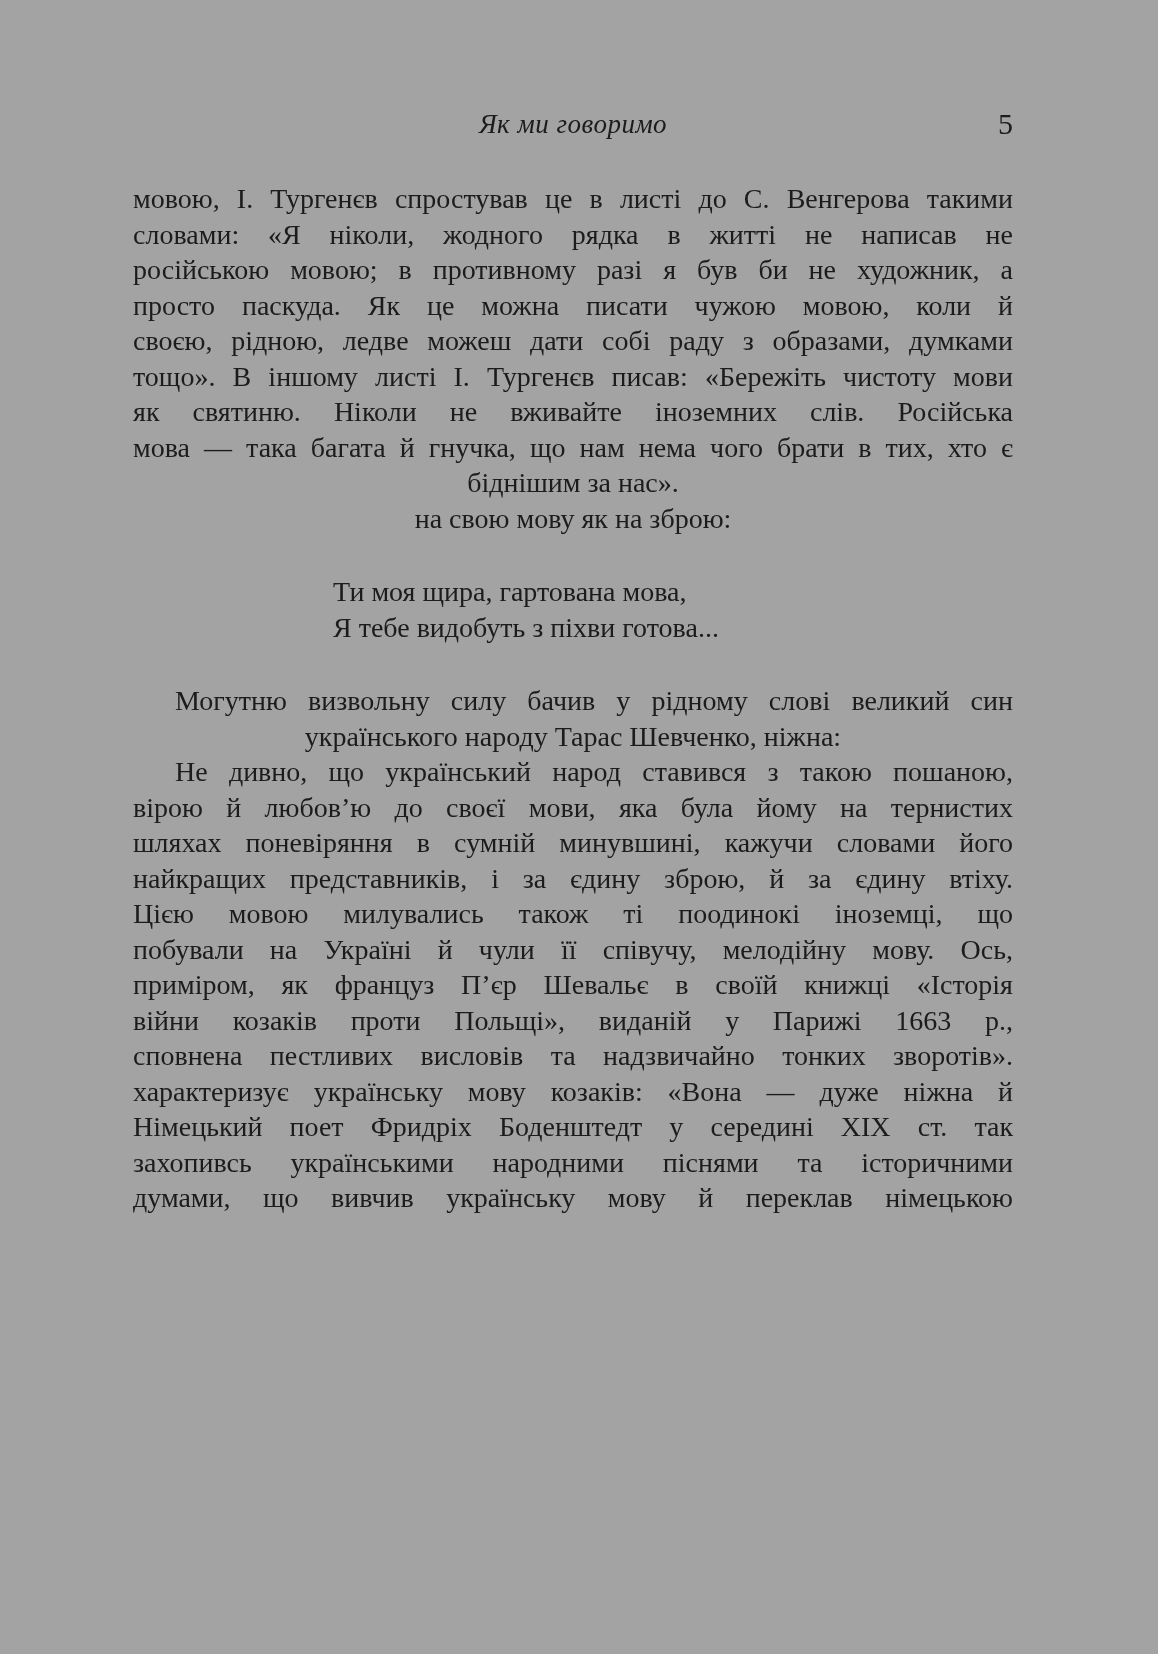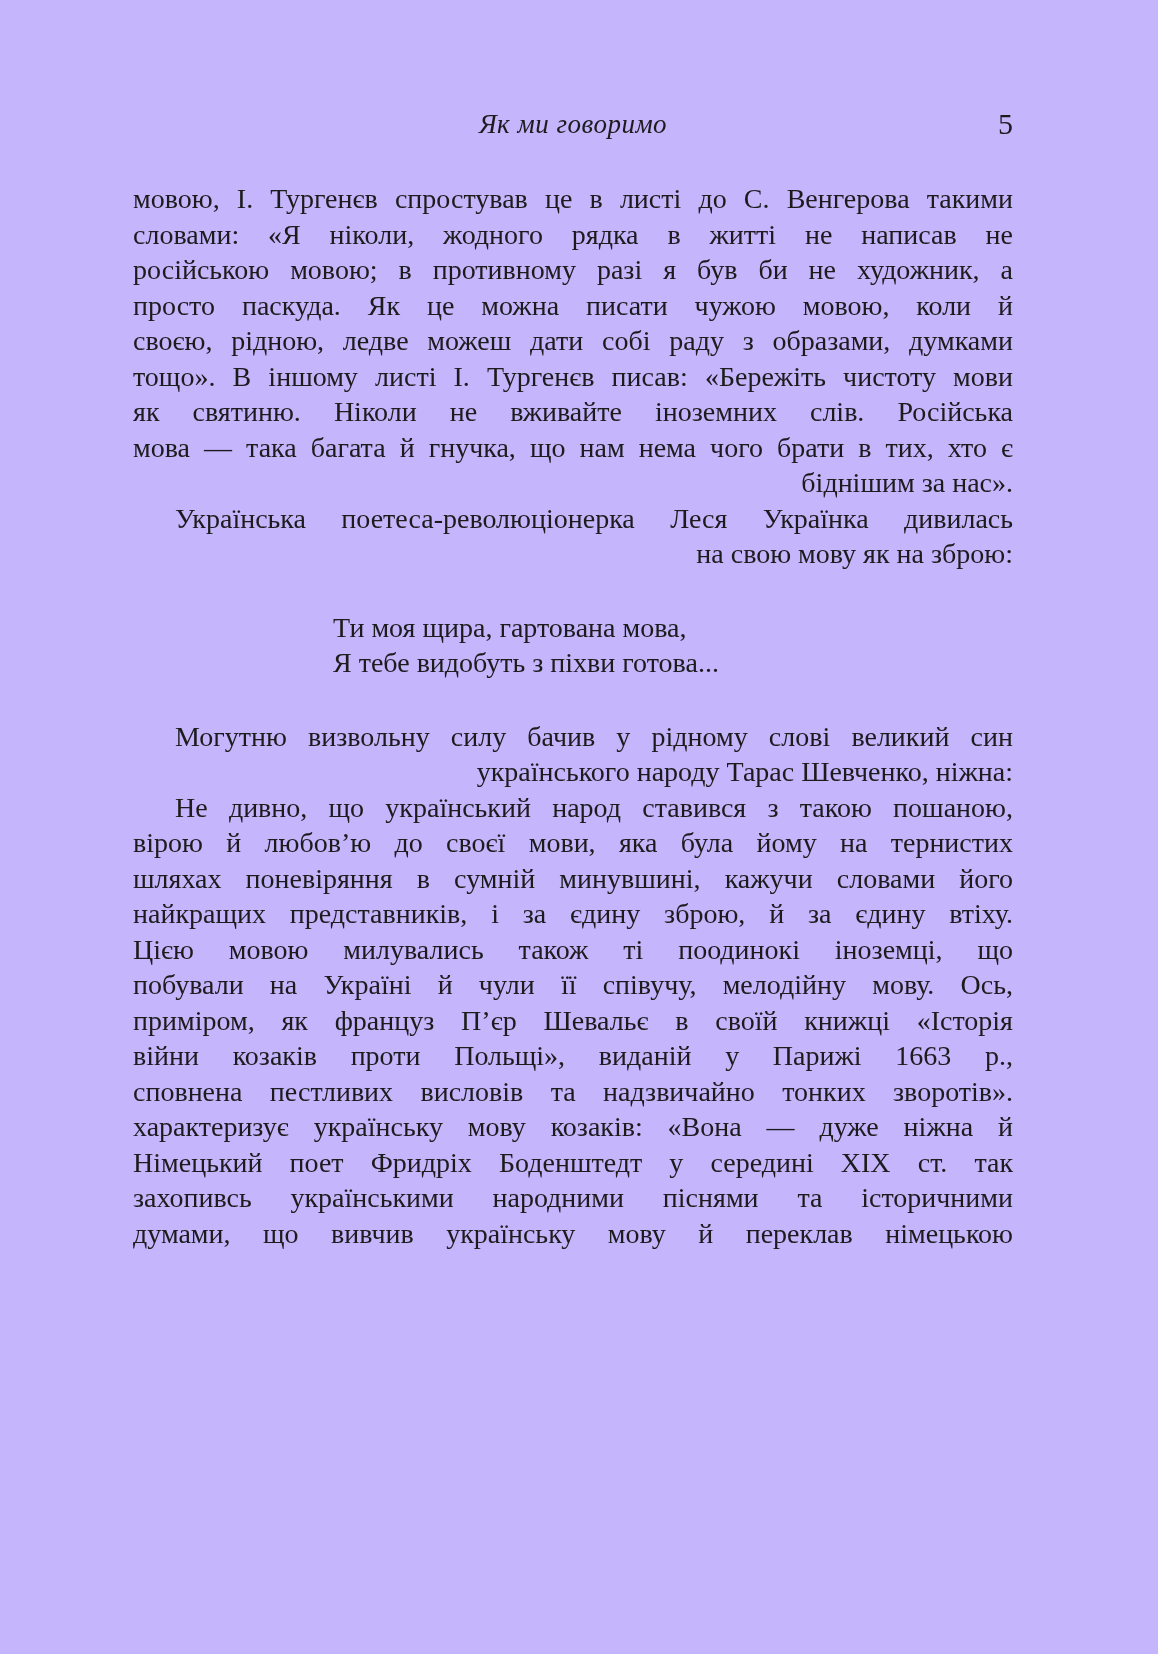--- a/index.html
+++ b/index.html
@@ -42,58 +42,57 @@
   .text-block {
     position: absolute;
     top: 181px;
     left: 133px;
     width: 880px;
     font-size: 28px;
     line-height: 35.5px;
   }
   .paragraph { margin: 0; }
   .line {
-    text-align: right;
+    text-align: center;
     white-space: normal;
     overflow: visible;
   }
   .line.just {
     text-align: justify;
     text-align-last: justify;
     text-justify: inter-word;
   }
   .line.indent { text-indent: 42px; }
   .verse {
     margin: 38px 0 38px 190px;
   }
   .verse .line { text-align: left; margin-left: 10px; }
 </style>
 </head>
 <body>
 
-<div class="page" style="background: #c4b5fd; color: rgb(28, 28, 28);">
+<div class="page" style="background: #a3a3a3; color: rgb(28, 28, 28);">
   <header class="running-head">
     <span class="head-title">Як ми говоримо</span>
     <span class="page-number">5</span>
   </header>
 
   <main class="text-block" id="content">
       <div class="paragraph">
         <div class="line just">мовою, І. Тургенєв спростував це в листі до С. Венгерова такими</div>
         <div class="line just">словами: «Я ніколи, жодного рядка в житті не написав не</div>
         <div class="line just">російською мовою; в противному разі я був би не художник, а</div>
         <div class="line just">просто паскуда. Як це можна писати чужою мовою, коли й</div>
         <div class="line just">своєю, рідною, ледве можеш дати собі раду з образами, думками</div>
         <div class="line just">тощо». В іншому листі І. Тургенєв писав: «Бережіть чистоту мови</div>
         <div class="line just">як святиню. Ніколи не вживайте іноземних слів. Російська</div>
         <div class="line just">мова — така багата й гнучка, що нам нема чого брати в тих, хто є</div>
         <div class="line">біднішим за нас».</div>
       </div>
       <div class="paragraph">
-        <div class="line just indent">Українська поетеса-революціонерка Леся Українка дивилась</div>
         <div class="line">на свою мову як на зброю:</div>
       </div>
       <div class="verse">
         <div class="line">Ти моя щира, гартована мова,</div>
         <div class="line">Я тебе видобуть з піхви готова...</div>
       </div>
       <div class="paragraph">
         <div class="line just indent">Могутню визвольну силу бачив у рідному слові великий син</div>
         <div class="line">українського народу Тарас Шевченко, ніжна:</div>
       </div>

